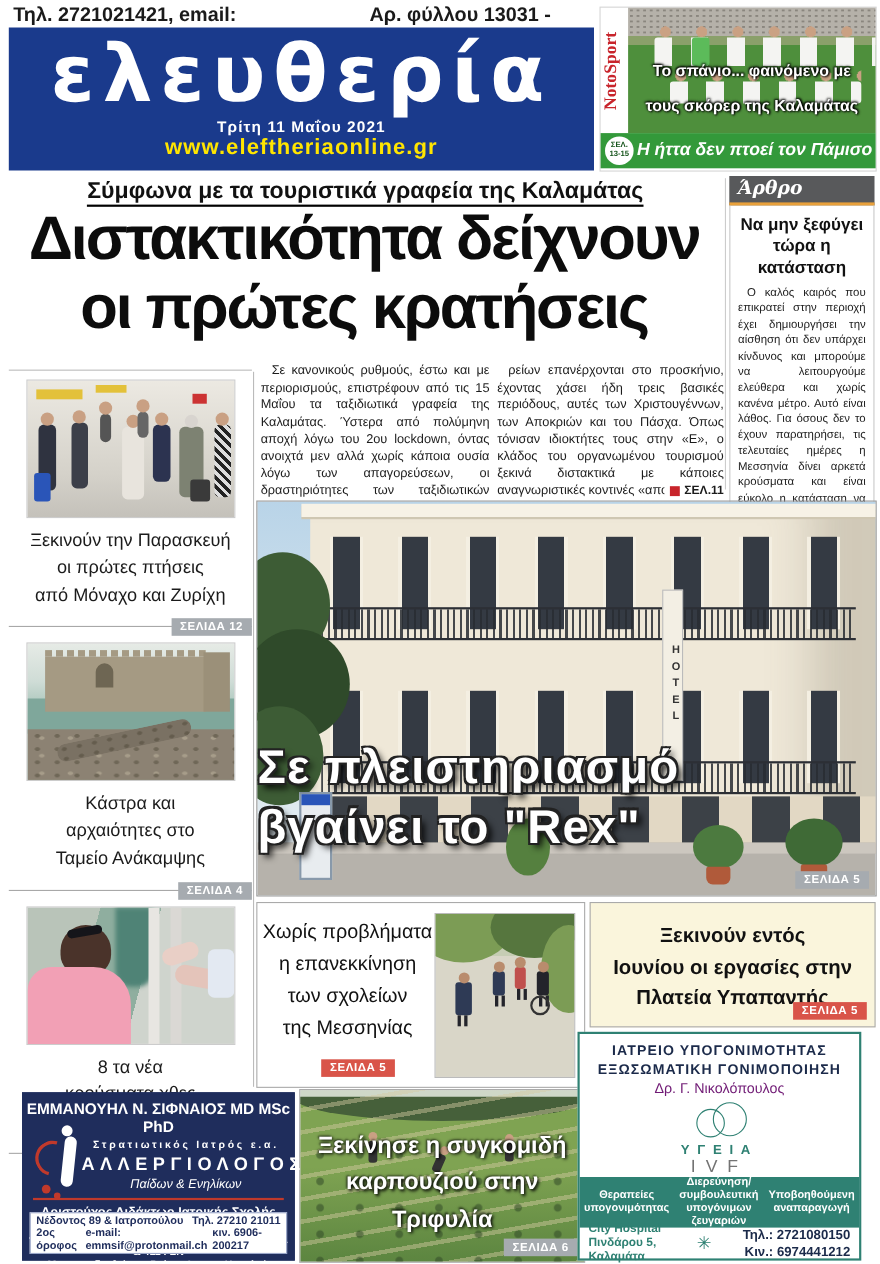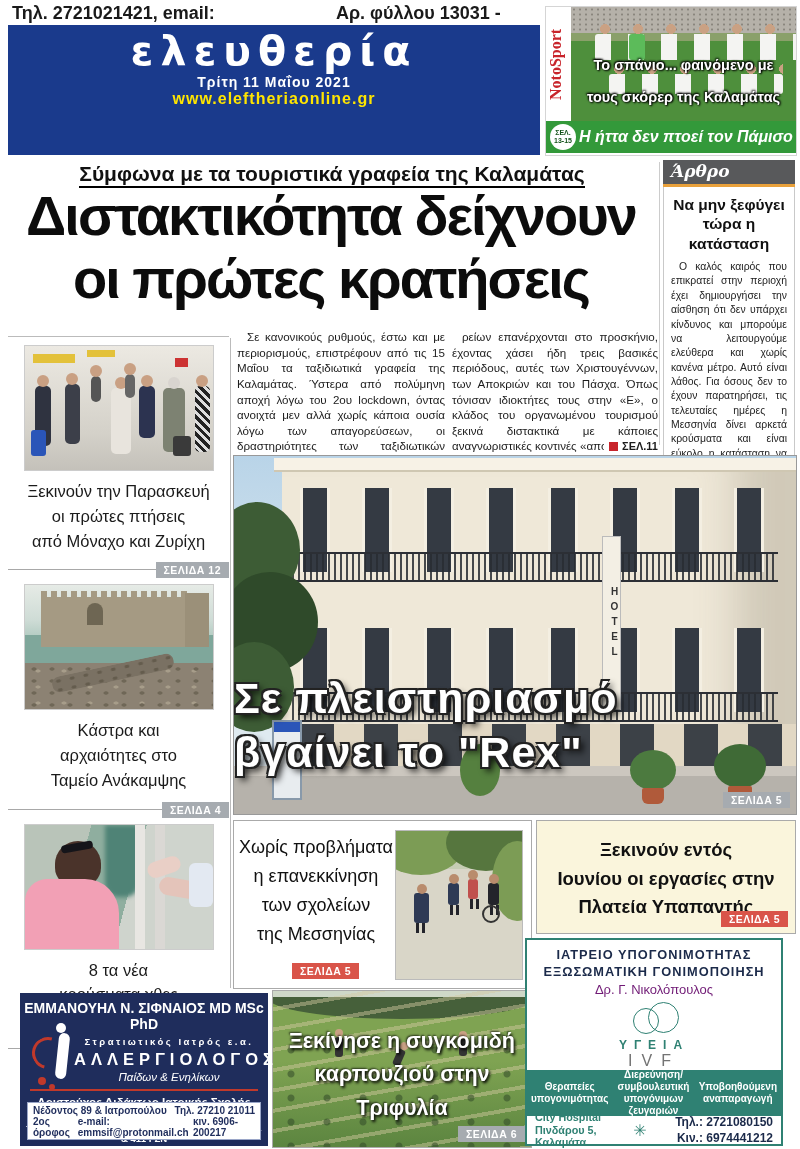--- a/index.html
+++ b/index.html
@@ -6,24 +6,24 @@
   .page{position:relative;width:800px;height:1149px;background:#fff;overflow:hidden;
         font-family:"Liberation Sans",sans-serif;color:#111;}
 
   
   .topbar{position:absolute;top:3px;left:12px;width:524px;display:flex;
           justify-content:flex-end;font-size:18px;font-weight:bold;color:#1a1a1a;}
 
   
   .mast{position:absolute;left:8px;top:25px;width:532px;height:130px;background:#1a3a8c;
         text-align:center;color:#fff;overflow:hidden;}
-  .logo{font-family:"DejaVu Sans",sans-serif;font-weight:900;font-size:41px;line-height:1.05;
+  .logo{font-family:"DejaVu Sans",sans-serif;font-weight:900;font-size:72px;line-height:1.05;
         letter-spacing:7px;margin-top:5px;}
   .mast-date{font-size:14px;font-weight:bold;margin-top:1px;letter-spacing:1px;}
-  .mast-site{font-size:16px;font-weight:bold;color:#ffe500;letter-spacing:1px;}
+  .mast-site{font-size:20px;font-weight:bold;color:#ffe500;letter-spacing:1px;}
 
   
   .noto{position:absolute;left:545px;top:6px;width:250px;height:148px;background:#fff;
         border:1px solid #d5d5d5;}
   .noto-label{position:absolute;left:1px;top:0;width:24px;height:114px;
         writing-mode:vertical-rl;transform:rotate(180deg);text-align:center;
         font-family:"Liberation Serif",serif;font-weight:bold;font-size:16px;color:#c8242b;}
   .noto-photo{position:absolute;left:25px;top:0;right:0;height:114px;overflow:hidden;
         background:linear-gradient(#b5b1a9 0 26px,#8aa06a 26px 34px,#4e8f3c 34px);}
   .n-stands{position:absolute;left:0;right:0;top:0;height:26px;

